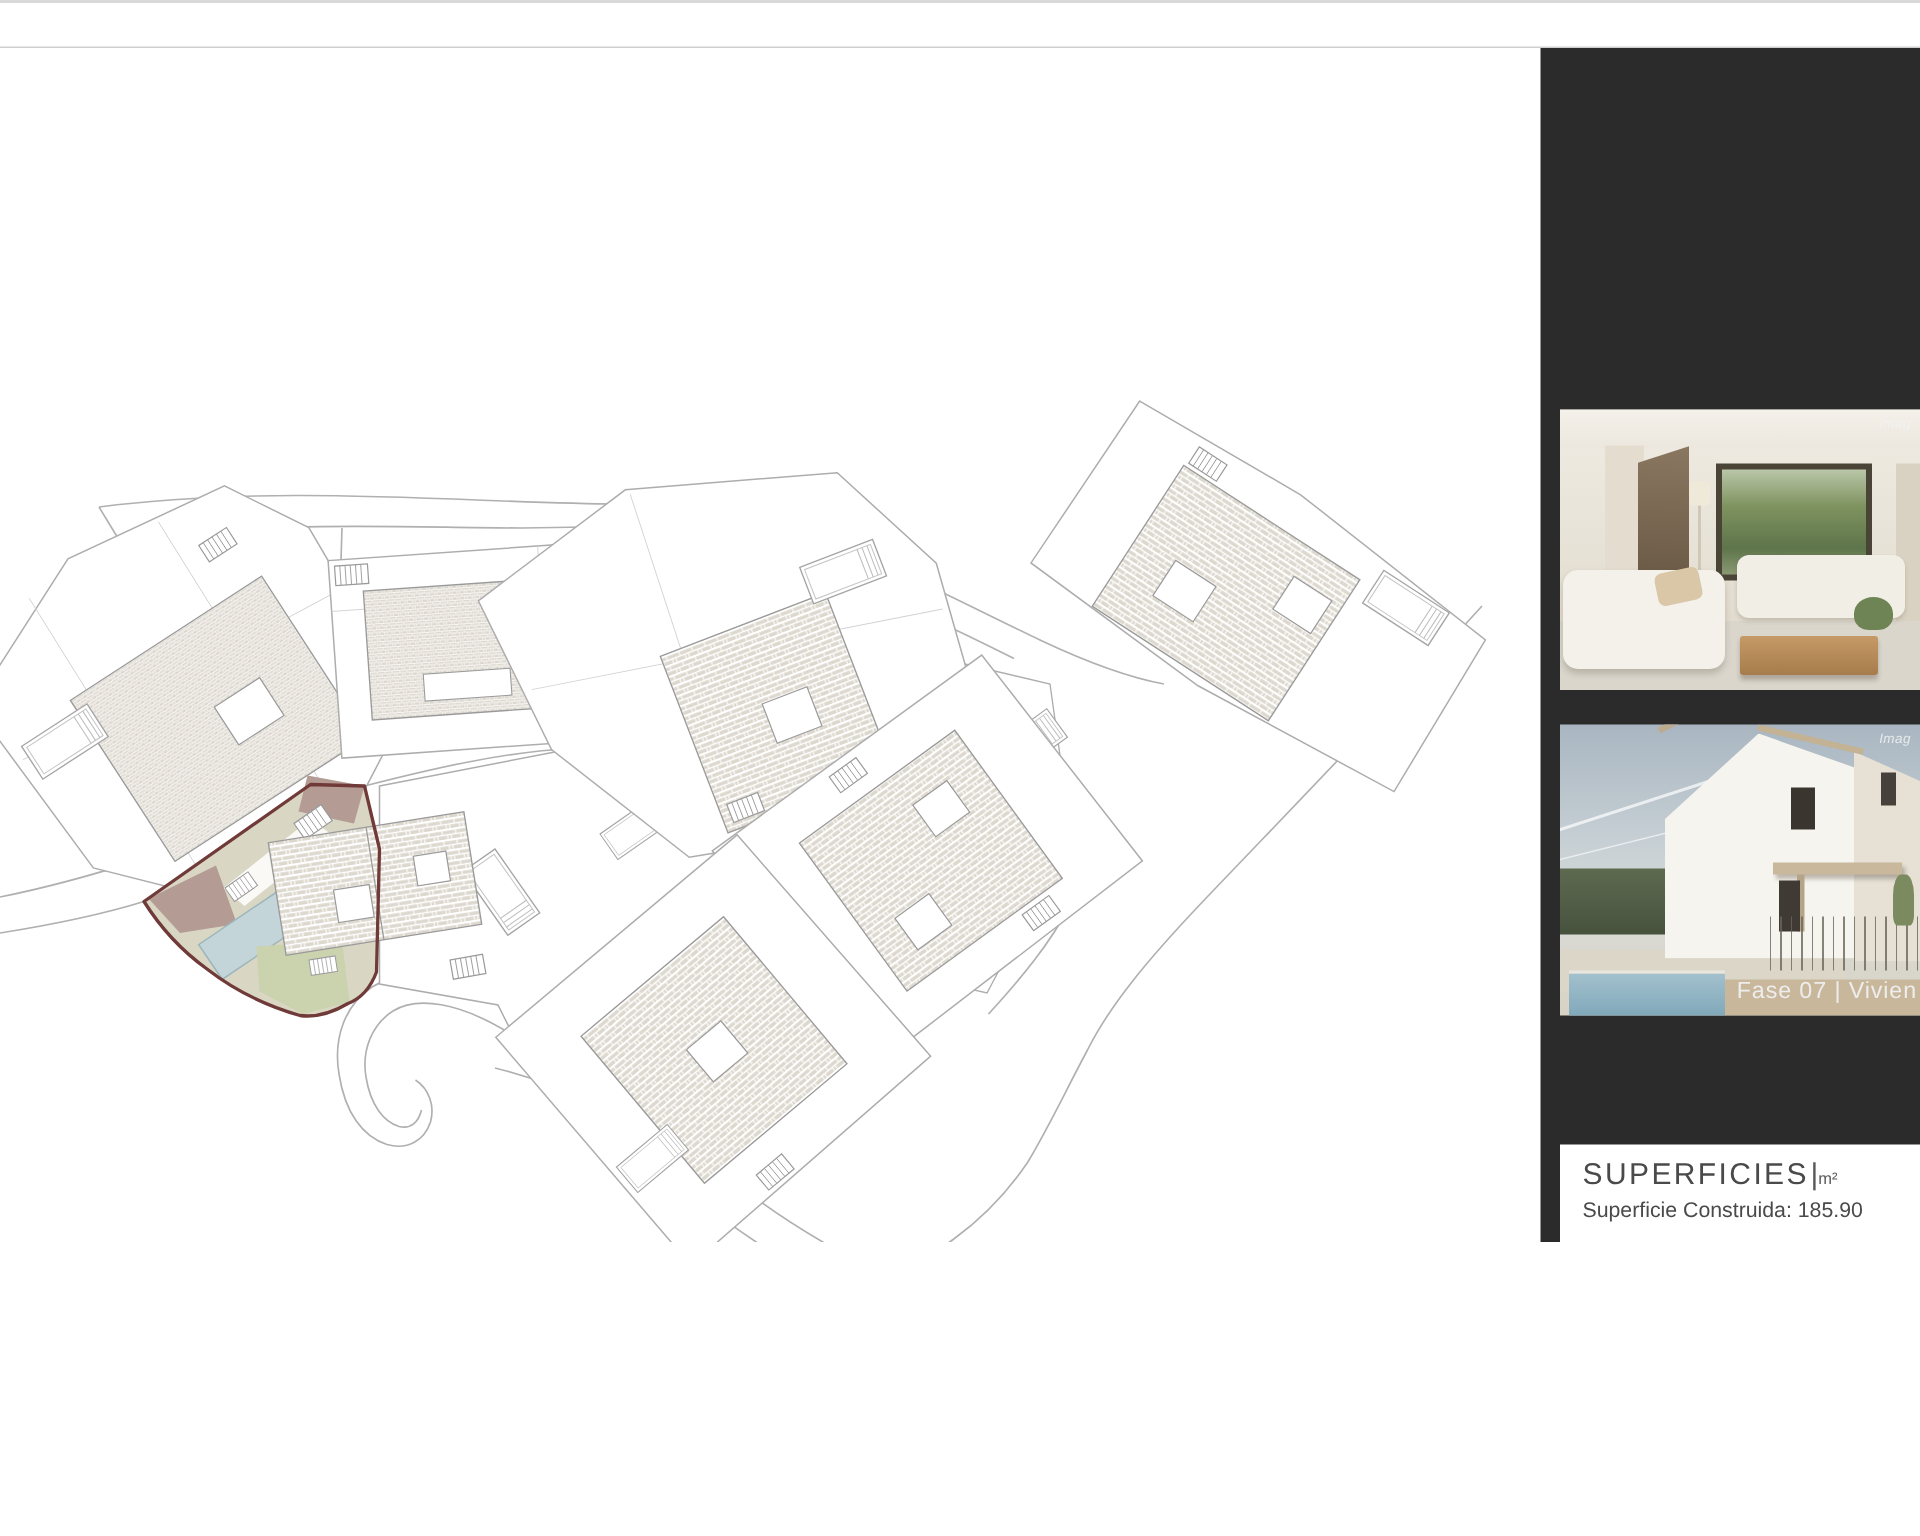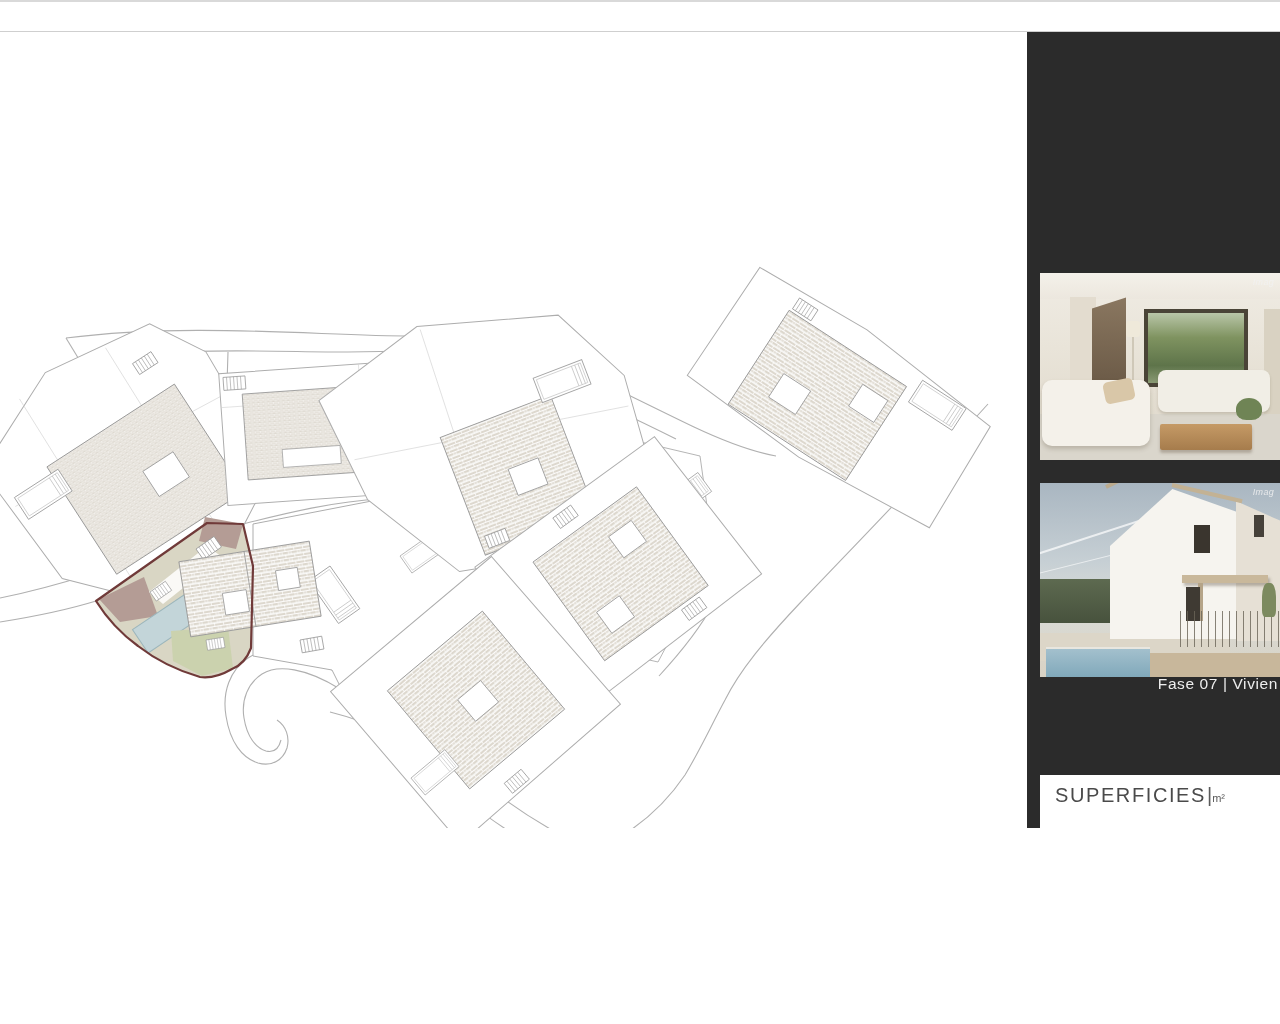--- a/index.html
+++ b/index.html
@@ -56,25 +56,25 @@
   .p2-post{position:absolute;left:158px;top:100px;width:5px;height:38px;background:#b5a488;}
   .p2-door{position:absolute;left:146px;top:104px;width:14px;height:34px;background:#3f3a33;}
   .p2-rail{position:absolute;left:140px;top:128px;width:100px;height:36px;
            background:repeating-linear-gradient(90deg,#6b6558 0 1px,transparent 1px 7px);opacity:.8;}
   .p2-terrace{position:absolute;left:0;top:150px;width:190px;height:28px;background:#dcd6c8;}
   .p2-pool{position:absolute;left:6px;top:164px;width:104px;height:30px;background:linear-gradient(180deg,#a3c0cd,#7ea7b9);
            border-top:2px solid #e8e6df;}
   .p2-dirt{position:absolute;right:0;bottom:0;width:130px;height:24px;background:#c8b79b;}
   .p2-tree{position:absolute;left:222px;top:100px;width:14px;height:34px;background:#7c8a5f;border-radius:40% 40% 20% 20%;}
   
-  .caption{position:absolute;right:2px;top:643px;white-space:nowrap;color:#ededed;
+  .caption{position:absolute;right:2px;top:620px;white-space:nowrap;color:#ededed;
            font-size:15.5px;letter-spacing:.6px;}
   
   .sup-box{position:absolute;left:13px;top:731px;width:240px;height:104px;background:#ffffff;box-sizing:border-box;
-           padding:9px 0 0 15px;overflow:hidden;margin-top:12px;}
+           padding:9px 0 0 15px;overflow:hidden;}
   .sup-title{color:#4a4a4a;font-size:20px;letter-spacing:1.6px;white-space:nowrap;}
   .sup-title .sep{font-weight:100;letter-spacing:0;margin-left:1px;color:#5a5a5a;}
   .sup-title .unit{font-size:11px;letter-spacing:0;color:#5a5a5a;}
   .sup-line{color:#4a4a4a;font-size:14.2px;line-height:24px;white-space:nowrap;}
   .sup-line:first-of-type{margin-top:3px;}
 </style>
 </head>
 <body>
 
 <div id="page">
@@ -253,18 +253,19 @@
       <div class="p2-dirt"></div>
       <span class="watermark">Imag</span>
     </div>
 
     <div class="caption">Fase 07 |  Vivien</div>
 
     <div class="sup-box">
       <div class="sup-title">
         <span>SUPERFICIES</span><span class="sep">|</span><span class="unit">m²</span>
       </div>
+      <div class="sup-line">Superficie Construida:  185.90</div>
     </div>
   </div>
 
   <div class="footer-bar"></div>
   <div class="bottom-strip"></div>
 </div>
 
 </body></html>

